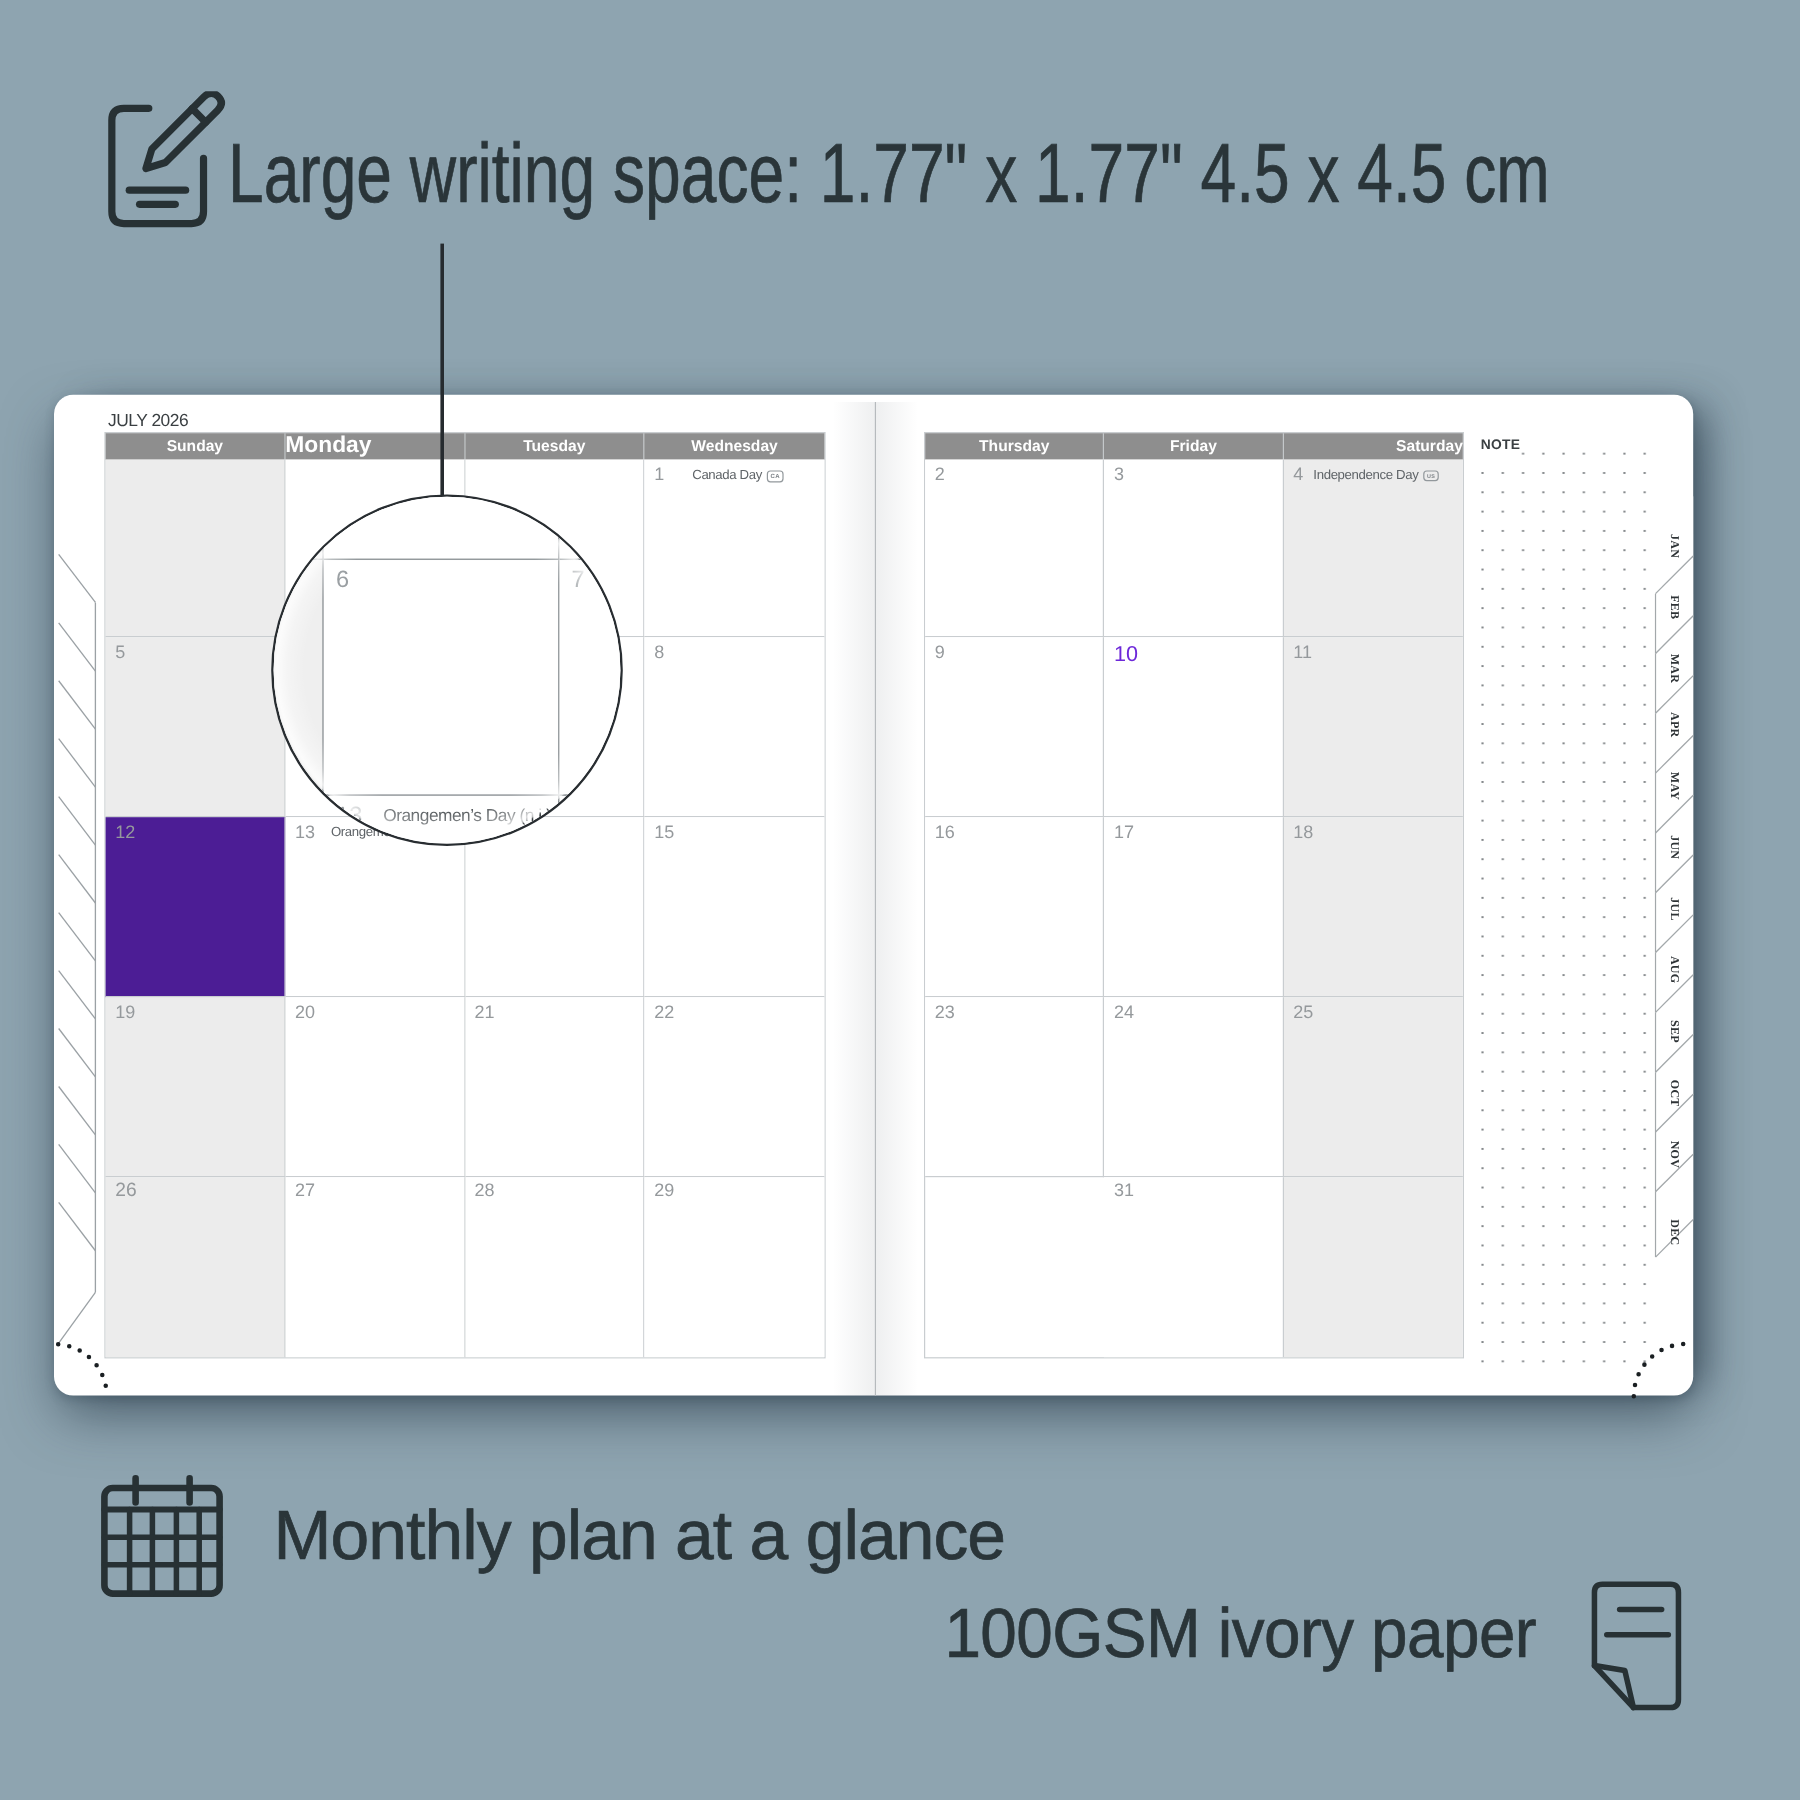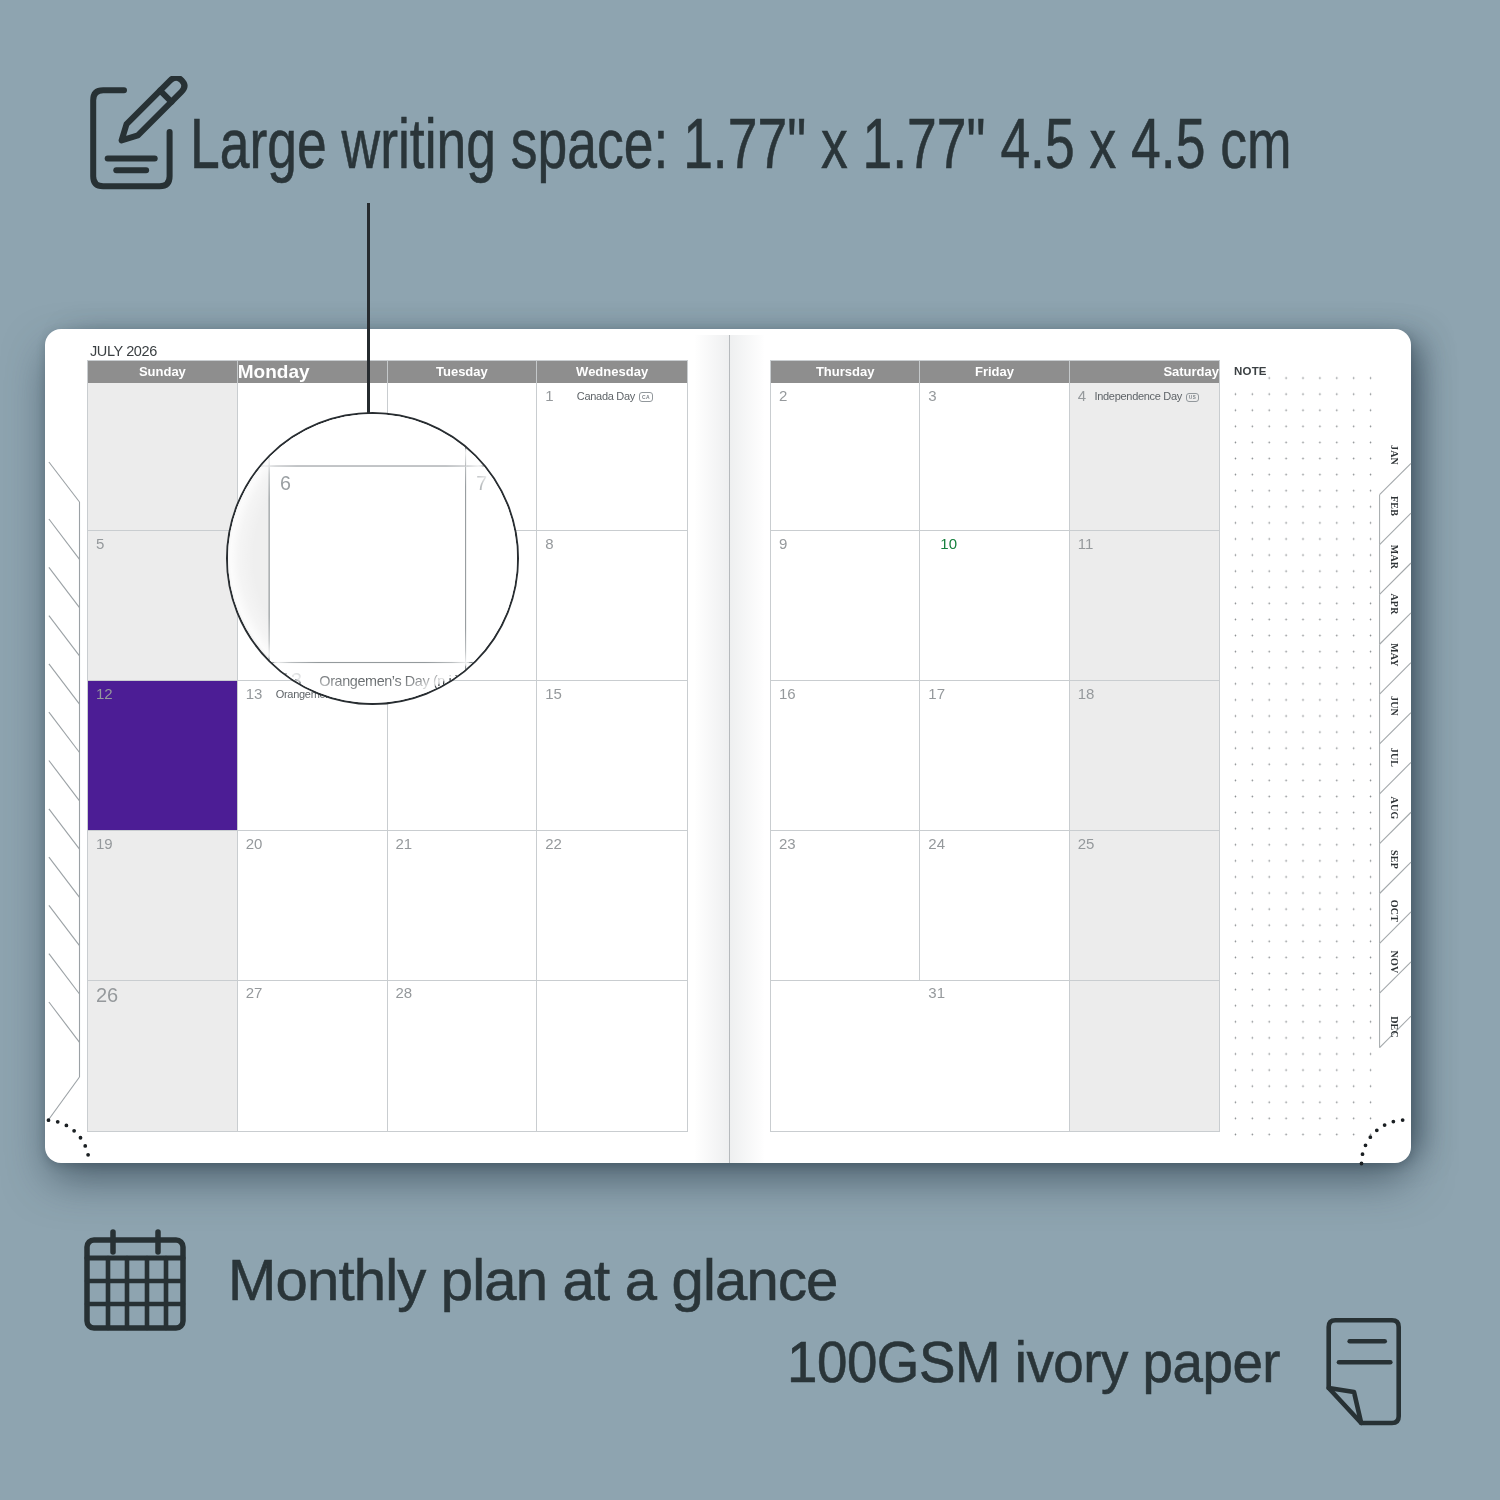--- a/index.html
+++ b/index.html
@@ -59,27 +59,30 @@
 <div style="position:absolute;left:237.75px;top:830.8px;width:149.75px;height:149.9px;background:#fff;border-right:1px solid #c9cdd0;border-bottom:1px solid #c9cdd0;box-sizing:border-box">
       <span style="position:absolute;left:8px;top:3.8px;font-size:15px;color:#95999c">20</span>
     </div>
 <div style="position:absolute;left:387.5px;top:830.8px;width:149.75px;height:149.9px;background:#fff;border-right:1px solid #c9cdd0;border-bottom:1px solid #c9cdd0;box-sizing:border-box">
       <span style="position:absolute;left:8px;top:3.8px;font-size:15px;color:#95999c">21</span>
     </div>
 <div style="position:absolute;left:537.25px;top:830.8px;width:149.75px;height:149.9px;background:#fff;border-bottom:1px solid #c9cdd0;box-sizing:border-box">
       <span style="position:absolute;left:8px;top:3.8px;font-size:15px;color:#95999c">22</span>
     </div>
 <div style="position:absolute;left:88px;top:980.7px;width:149.75px;height:149.9px;background:#ececec;border-right:1px solid #c9cdd0;box-sizing:border-box">
-      <span style="position:absolute;left:8px;top:3.8px;font-size:20px;color:#95999c">26</span>
+      <span style="position:absolute;left:8px;top:3.8px;font-size:16px;color:#95999c">26</span>
     </div>
 <div style="position:absolute;left:237.75px;top:980.7px;width:149.75px;height:149.9px;background:#fff;border-right:1px solid #c9cdd0;box-sizing:border-box">
       <span style="position:absolute;left:8px;top:3.8px;font-size:15px;color:#95999c">27</span>
     </div>
 <div style="position:absolute;left:387.5px;top:980.7px;width:149.75px;height:149.9px;background:#fff;border-right:1px solid #c9cdd0;box-sizing:border-box">
       <span style="position:absolute;left:8px;top:3.8px;font-size:15px;color:#95999c">28</span>
+    </div>
+<div style="position:absolute;left:537.25px;top:980.7px;width:149.75px;height:149.9px;background:#fff;box-sizing:border-box">
+      <span style="position:absolute;left:8px;top:3.8px;font-size:15px;color:#95999c">29</span>
     </div>
 
 <div style="position:absolute;left:770px;top:360.4px;width:448.05px;height:769.2px;border:1px solid #c9cdd0"></div>
 
 <div style="position:absolute;left:771px;top:361.4px;width:149.35px;height:22px;background:#8e8e8e;border-right:1px solid #c4c8ca;box-sizing:border-box;color:#fff;font-weight:bold;font-size:13px;line-height:22px;text-align:center">Thursday</div>
 <div style="position:absolute;left:920.35px;top:361.4px;width:149.35px;height:22px;background:#8e8e8e;border-right:1px solid #c4c8ca;box-sizing:border-box;color:#fff;font-weight:bold;font-size:13px;line-height:22px;text-align:center">Friday</div>
 <div style="position:absolute;left:1069.7px;top:361.4px;width:149.35px;height:22px;background:#8e8e8e;box-sizing:border-box;color:#fff;font-weight:bold;font-size:13px;line-height:22px;text-align:right">Saturday</div>
 
 <div style="position:absolute;left:771px;top:383.4px;width:149.35px;height:147.6px;background:#fff;border-right:1px solid #c9cdd0;border-bottom:1px solid #c9cdd0;box-sizing:border-box">
       <span style="position:absolute;left:8px;top:3.8px;font-size:15px;color:#95999c">2</span>
@@ -88,21 +91,21 @@
       <span style="position:absolute;left:8px;top:3.8px;font-size:15px;color:#95999c">3</span>
     </div>
 <div style="position:absolute;left:1069.7px;top:383.4px;width:149.35px;height:147.6px;background:#ececec;border-bottom:1px solid #c9cdd0;box-sizing:border-box">
       <span style="position:absolute;left:8px;top:3.8px;font-size:15px;color:#95999c">4</span>
       <span style="position:absolute;right:20px;top:7px;font-size:11px;letter-spacing:-.3px;color:#5f6468;white-space:nowrap">Independence Day<span style="display:inline-block;vertical-align:1px;margin-left:4px;width:13px;height:9px;border:1px solid #92989c;border-radius:3px;font-size:4.5px;line-height:7px;text-align:center;color:#7c8287;font-weight:bold;letter-spacing:.3px;box-sizing:border-box">US</span></span>
     </div>
 <div style="position:absolute;left:771px;top:531px;width:149.35px;height:149.9px;background:#fff;border-right:1px solid #c9cdd0;border-bottom:1px solid #c9cdd0;box-sizing:border-box">
       <span style="position:absolute;left:8px;top:3.8px;font-size:15px;color:#95999c">9</span>
     </div>
 <div style="position:absolute;left:920.35px;top:531px;width:149.35px;height:149.9px;background:#fff;border-right:1px solid #c9cdd0;border-bottom:1px solid #c9cdd0;box-sizing:border-box">
-      <span style="position:absolute;left:20px;top:3.8px;font-size:15px;color:#15803d">10</span>
+      <span style="position:absolute;left:8px;top:3.8px;font-size:18px;color:#6d28d9">10</span>
     </div>
 <div style="position:absolute;left:1069.7px;top:531px;width:149.35px;height:149.9px;background:#ececec;border-bottom:1px solid #c9cdd0;box-sizing:border-box">
       <span style="position:absolute;left:8px;top:3.8px;font-size:15px;color:#95999c">11</span>
     </div>
 <div style="position:absolute;left:771px;top:680.9px;width:149.35px;height:149.9px;background:#fff;border-right:1px solid #c9cdd0;border-bottom:1px solid #c9cdd0;box-sizing:border-box">
       <span style="position:absolute;left:8px;top:3.8px;font-size:15px;color:#95999c">16</span>
     </div>
 <div style="position:absolute;left:920.35px;top:680.9px;width:149.35px;height:149.9px;background:#fff;border-right:1px solid #c9cdd0;border-bottom:1px solid #c9cdd0;box-sizing:border-box">
       <span style="position:absolute;left:8px;top:3.8px;font-size:15px;color:#95999c">17</span>
     </div>

